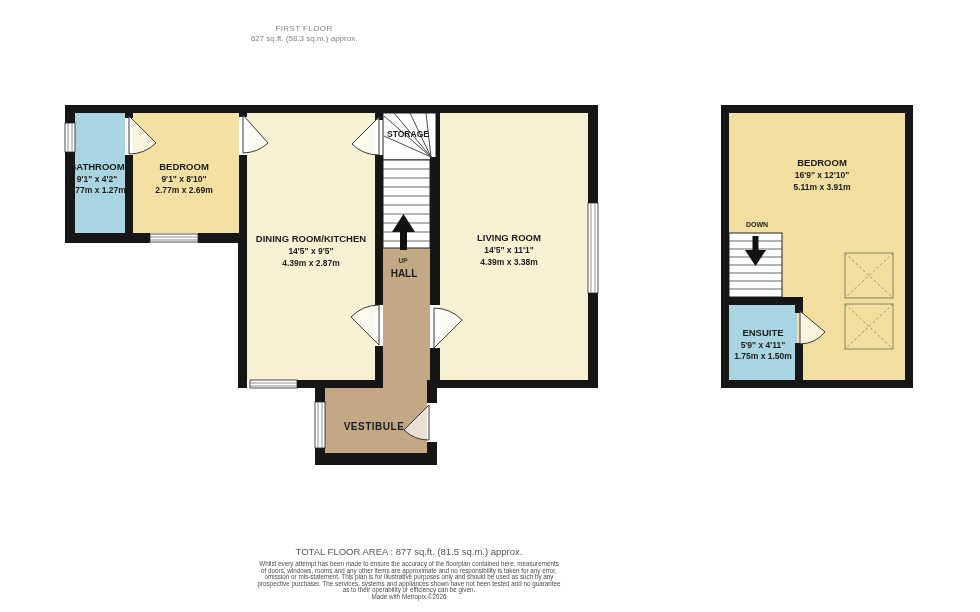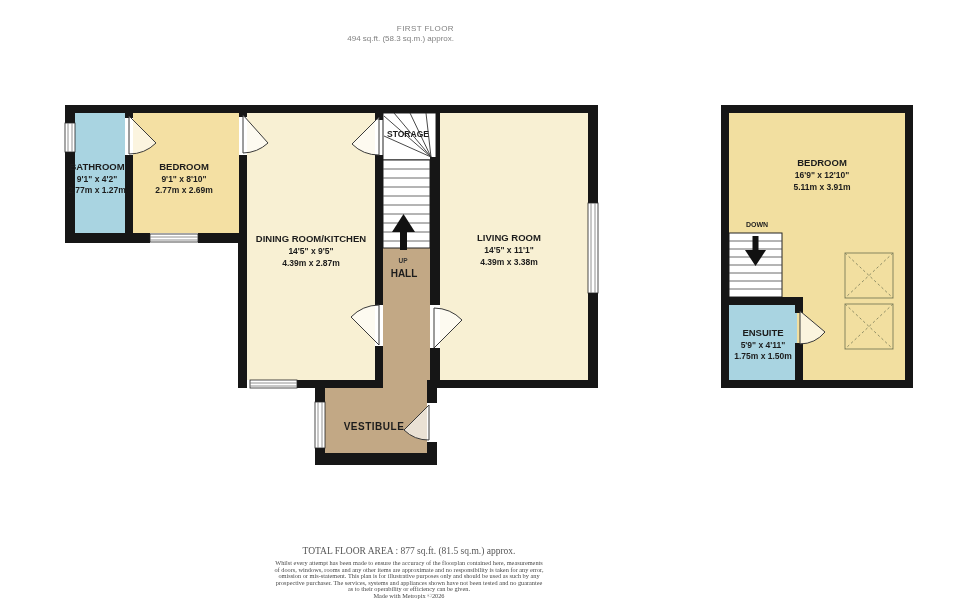--- a/index.html
+++ b/index.html
@@ -1,22 +1,22 @@
 <!DOCTYPE html>
 <html><head>
 <meta charset="utf-8">
 <style>
   html,body{margin:0;padding:0;background:#fff;}
   #stage{position:relative;width:980px;height:612px;background:#ffffff;overflow:hidden;
          font-family:"Liberation Sans",sans-serif;}
-  .floor-header{position:absolute;text-align:right;color:#828282;font-size:8px;line-height:9.5px;}
+  .floor-header{position:absolute;text-align:center;color:#828282;font-size:8px;line-height:9.5px;}
   .floor-header .fh-title{letter-spacing:.4px;}
   #header-first{left:154px;top:24px;width:300px;}
   #header-upper{left:650px;top:24px;width:300px;}
-  #footer{position:absolute;left:0;top:546px;width:818px;text-align:center;font-family:Liberation Serif, serif;}
+  #footer{position:absolute;left:0;top:546px;width:818px;text-align:center;}
   #footer .total{font-size:9.5px;color:#565656;margin-bottom:4px;}
   #footer .disc{font-size:6.3px;line-height:6.5px;color:#4a4a4a;}
   svg text{font-family:"Liberation Sans",sans-serif;fill:#1c1c1c;}
   .room-name{font-size:9.5px;font-weight:bold;}
   .room-dim{font-size:8.5px;font-weight:bold;}
   .lbl-storage{font-size:8.5px;font-weight:bold;}
   .lbl-hall{font-size:10px;font-weight:bold;}
   .lbl-vest{font-size:10px;font-weight:bold;letter-spacing:.5px;}
   .lbl-up{font-size:6.5px;font-weight:bold;fill:#333;}
   .lbl-down{font-size:7px;font-weight:bold;fill:#222;}
@@ -31,21 +31,21 @@
   .xline{stroke:#85855f;stroke-width:0.9;stroke-dasharray:2.5 2.5;}
   .arrow{fill:#111;}
 </style>
 </head>
 <body>
 
 <div id="stage">
 
   <div id="header-first" class="floor-header">
     <div class="fh-title">FIRST FLOOR</div>
-    <div class="fh-area">494 sq.ft. (58.3 sq.m.) approx.</div>
+    <div class="fh-area">627 sq.ft. (58.3 sq.m.) approx.</div>
   </div>
 
 
   <svg width="980" height="612" viewBox="0 0 980 612">
 
     <g>
 
       <rect x="75" y="113" width="50" height="120" fill="#a9d4e1"></rect>
       <rect x="133" y="113" width="106" height="120" fill="#f4e0a3"></rect>
       <rect x="247" y="113" width="128" height="267" fill="#f8f0d3"></rect>

